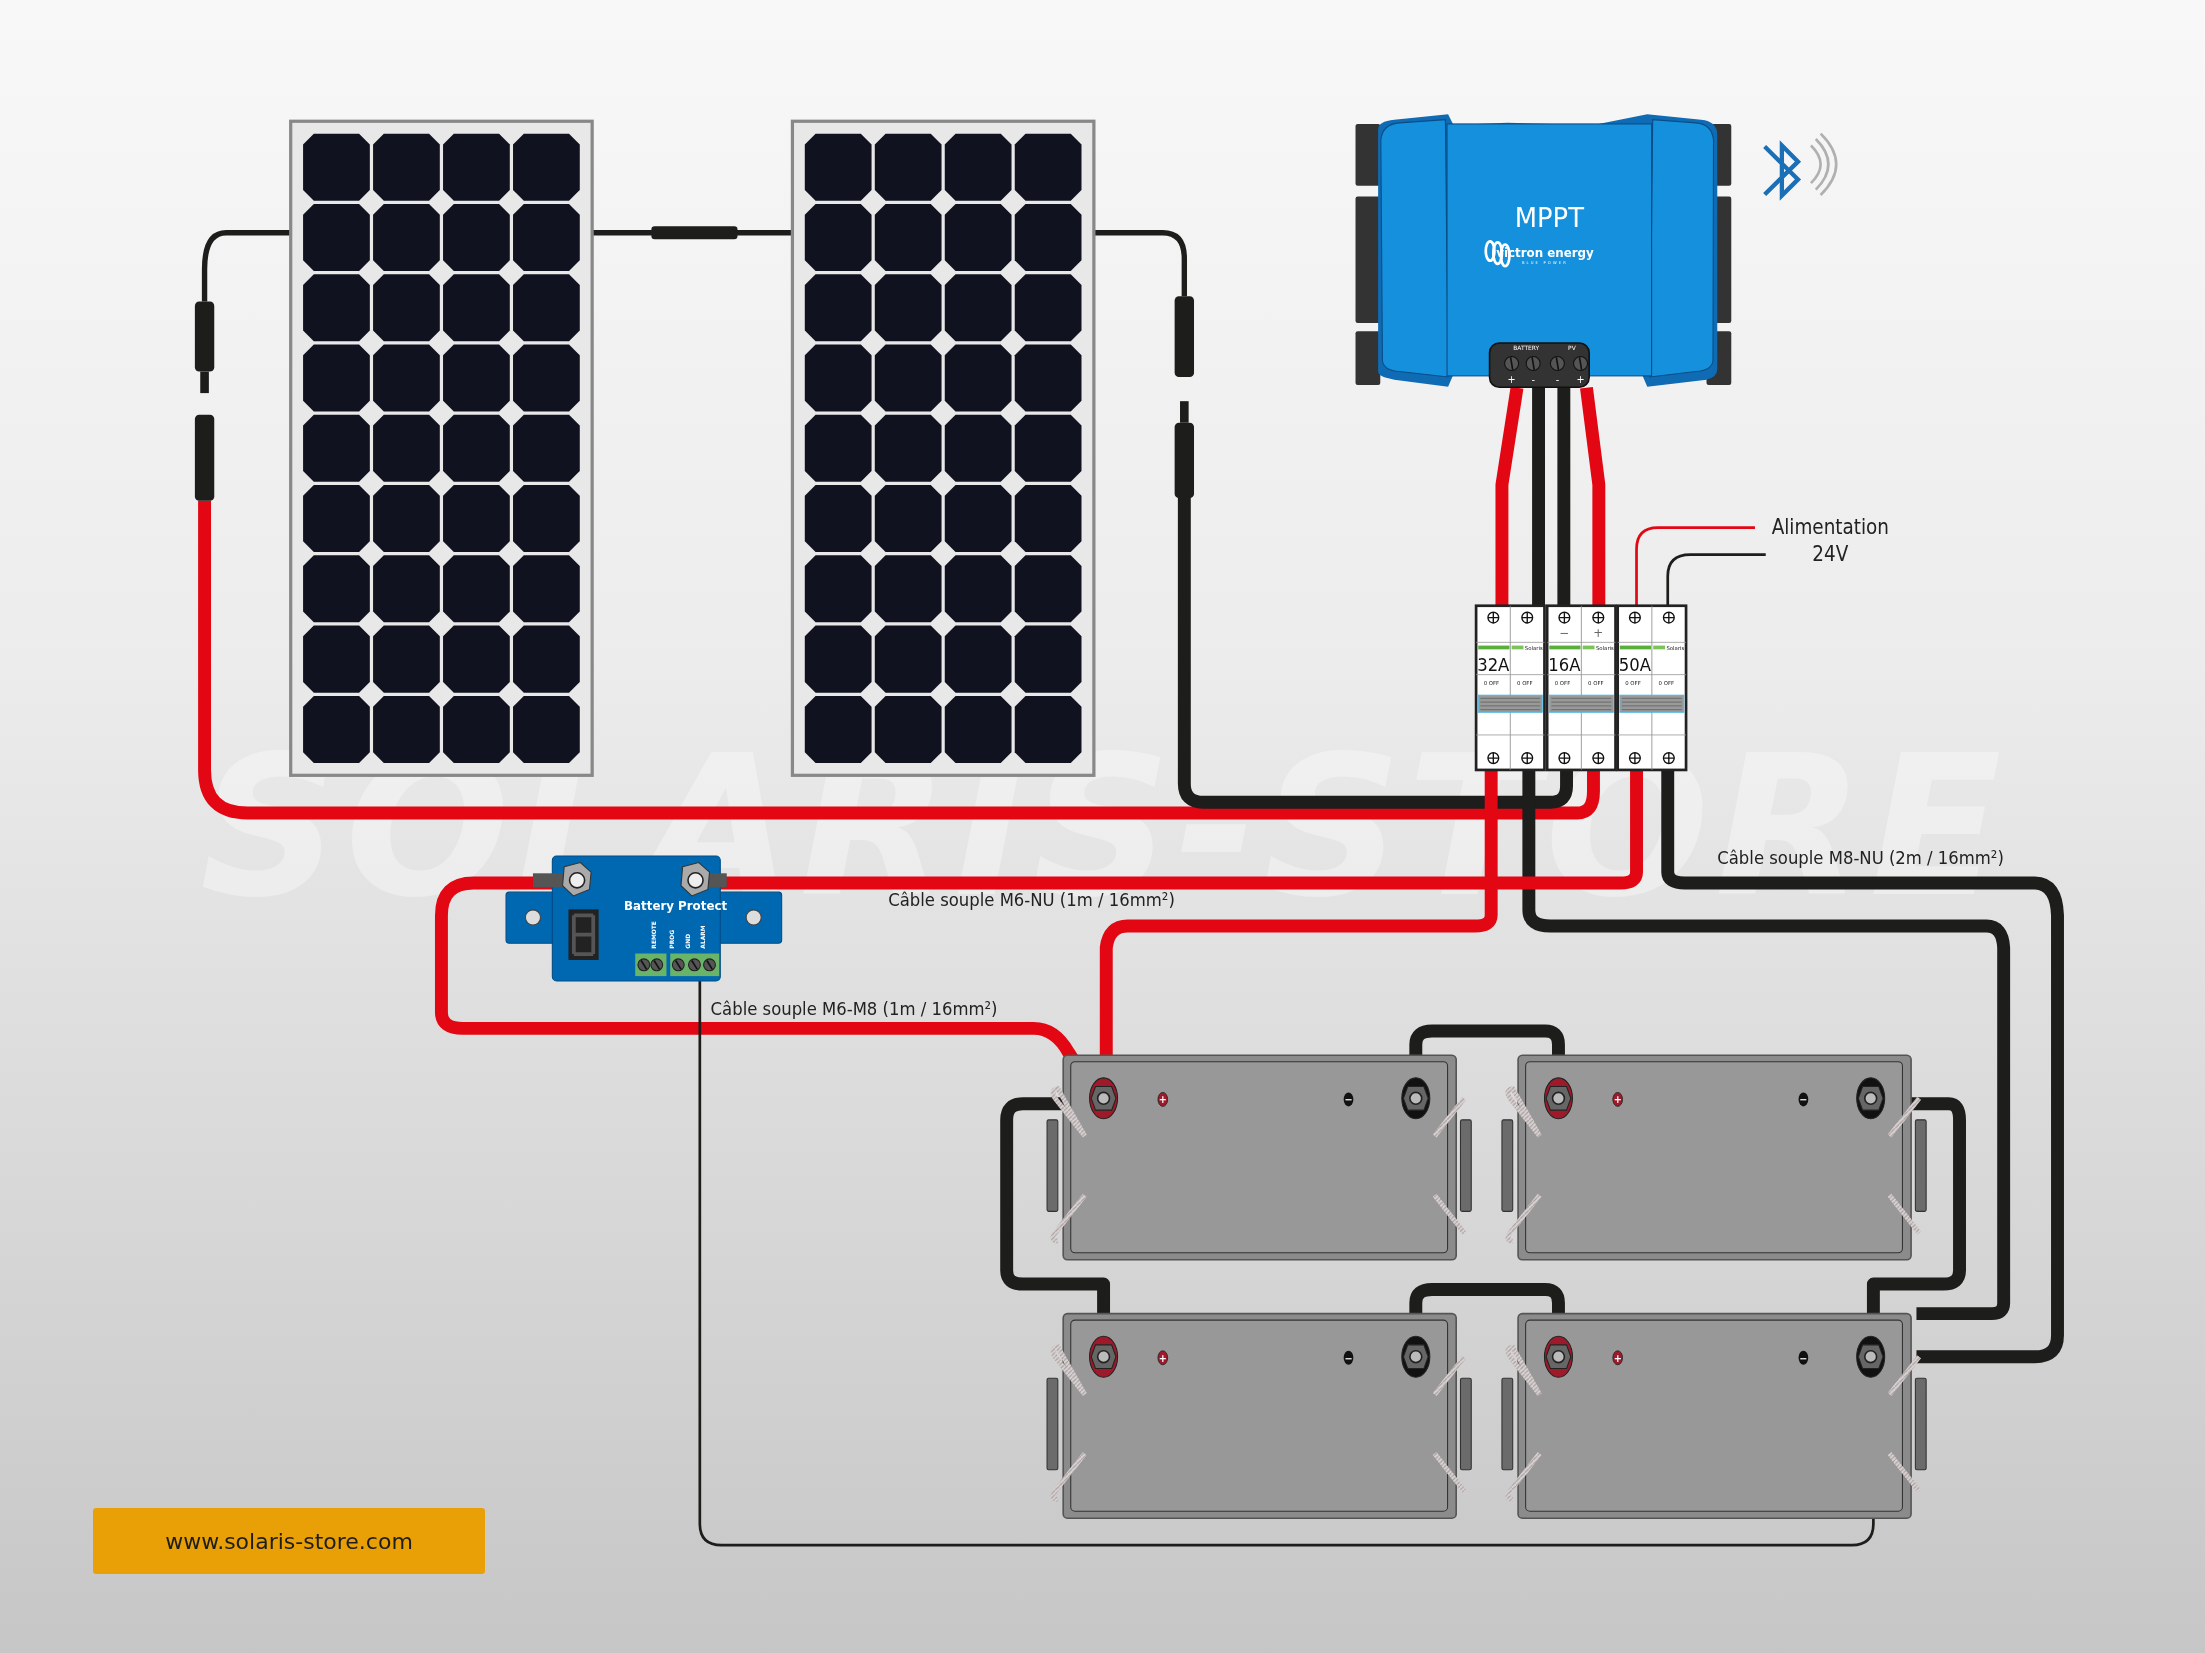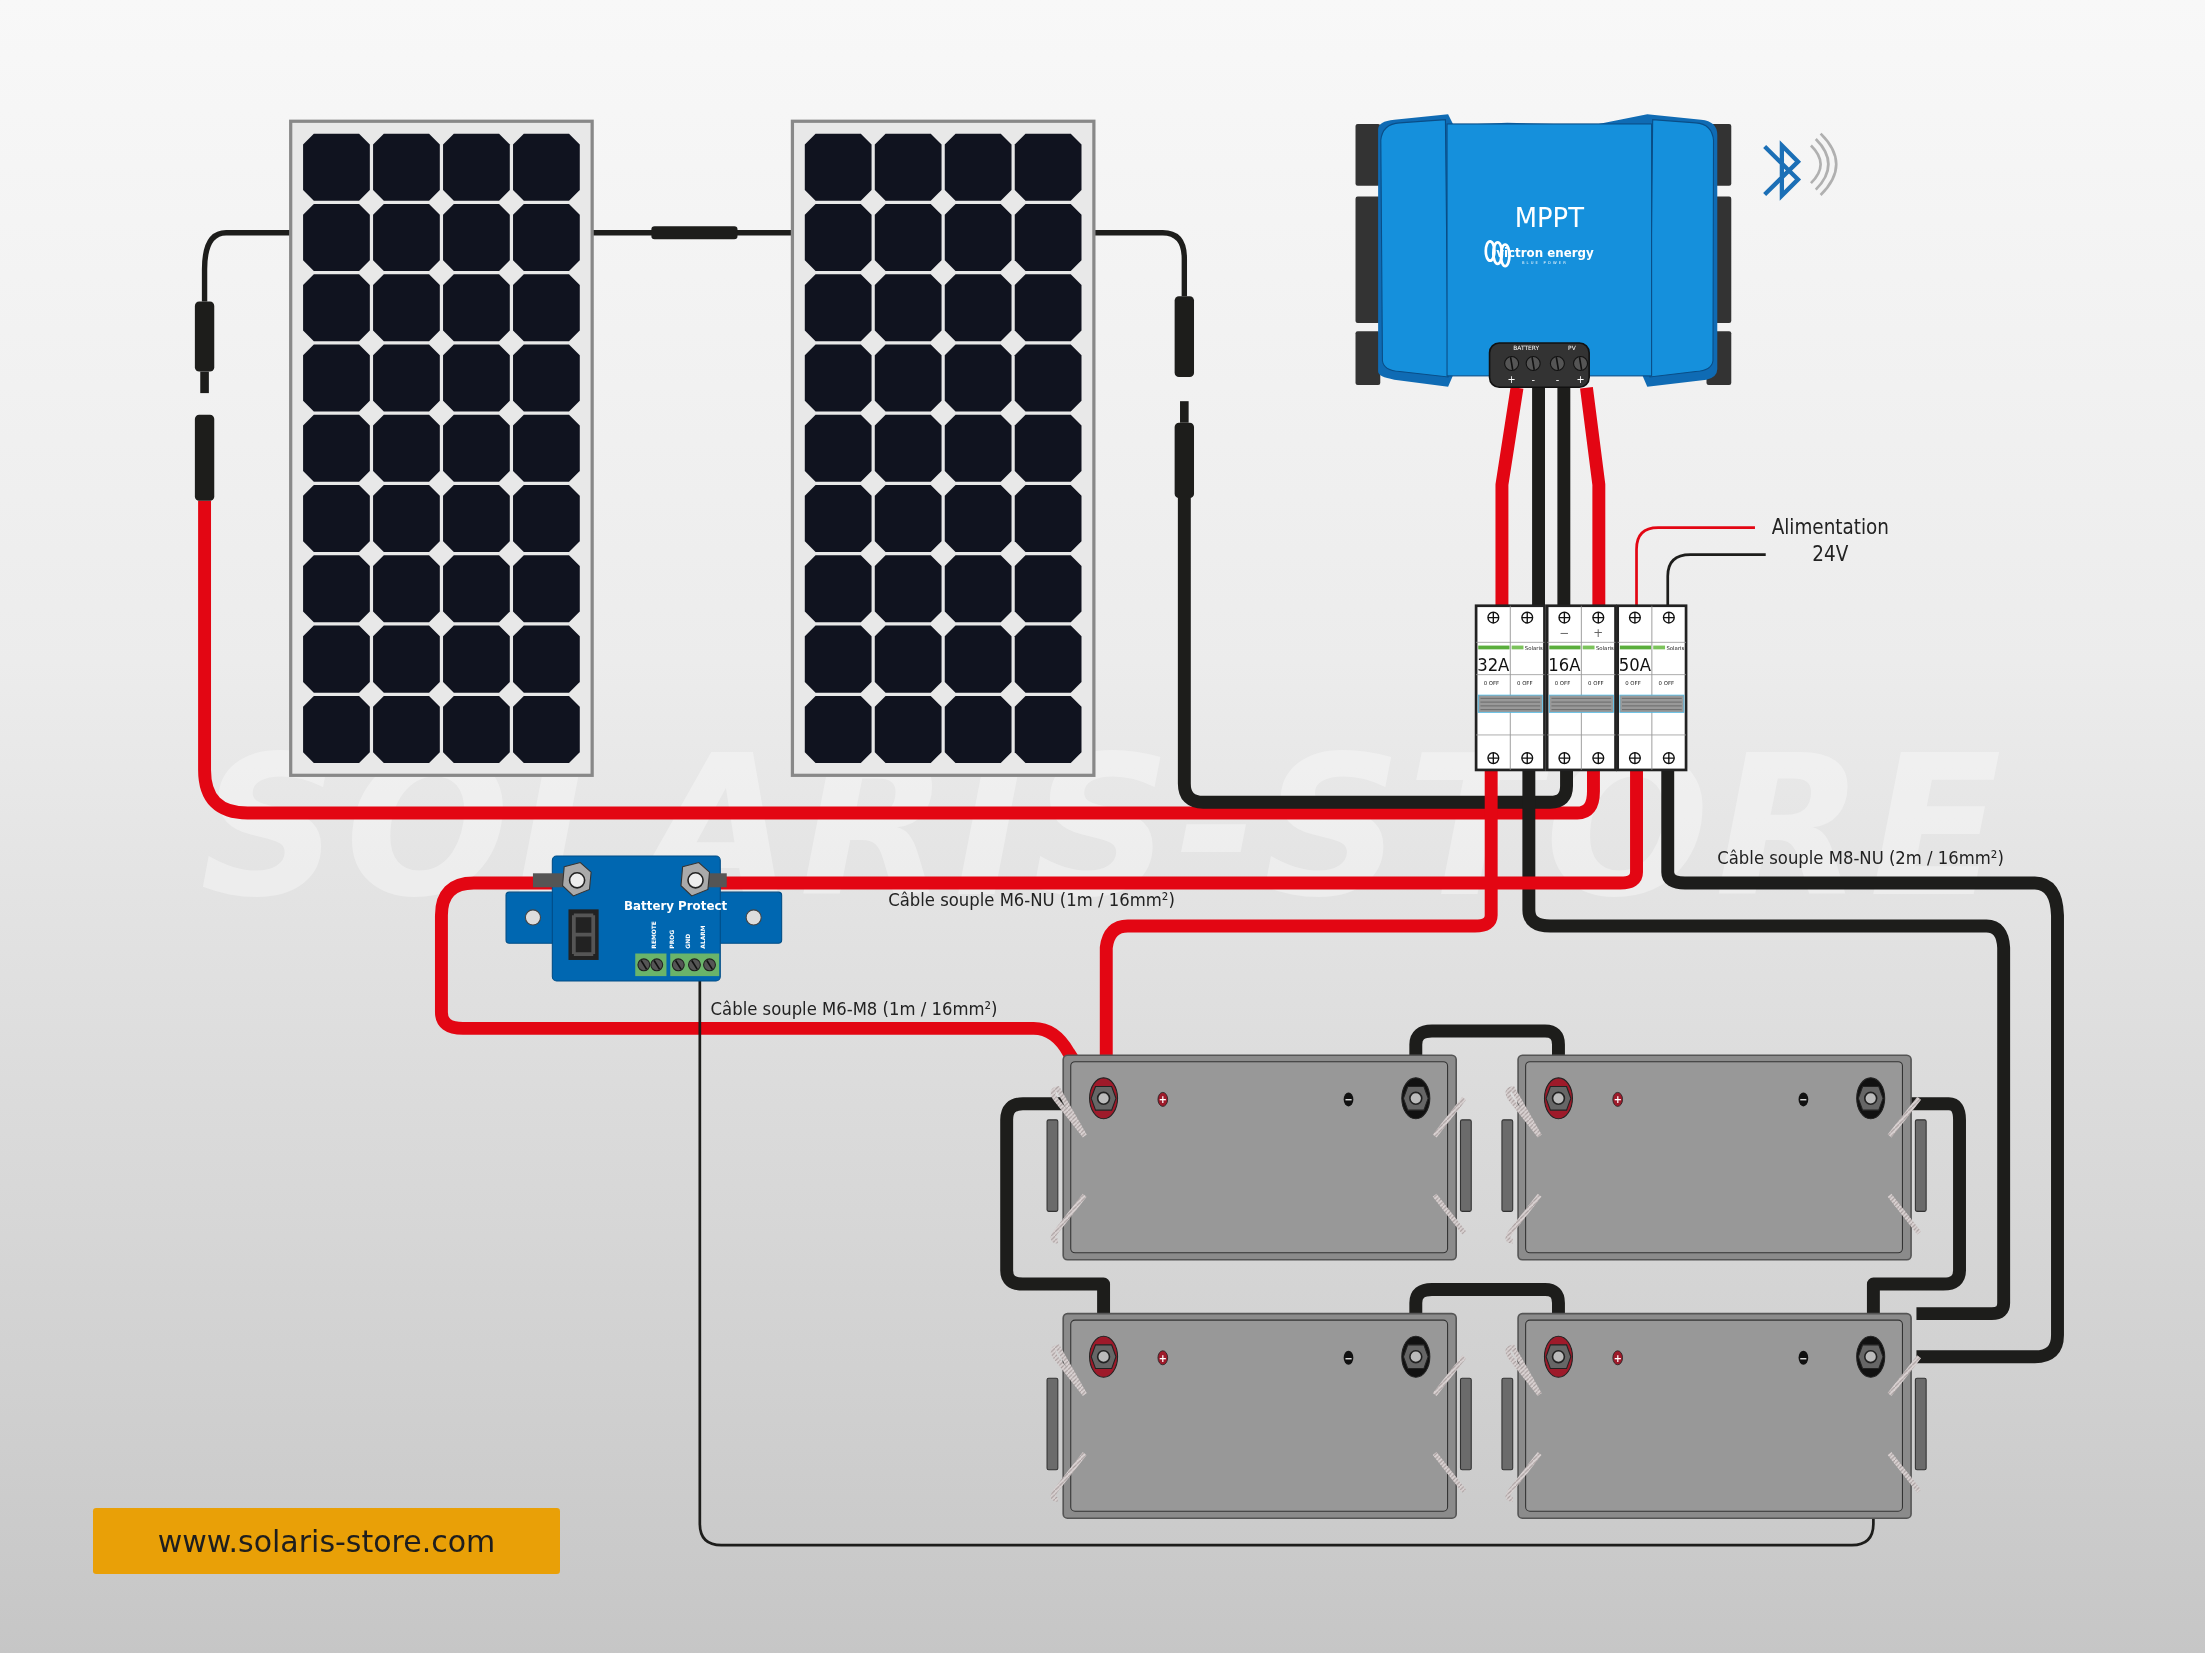--- a/index.html
+++ b/index.html
@@ -1,23 +1,23 @@
 <!DOCTYPE html>
 <html style="font-size:8.6px"><head>
 <meta charset="utf-8">
 <style>
   html,body{margin:0;padding:0;}
   body{width:2205px;height:1654px;overflow:hidden;font-family:"DejaVu Sans",sans-serif;}
   #canvas{position:absolute;left:0;top:0;width:2205px;height:1654px;
     background:linear-gradient(180deg,#f8f8f8 0%,#ececec 40%,#d9d9d9 70%,#c6c6c6 100%);}
   svg{position:absolute;left:0;top:0;}
   .lbl{font-family:"DejaVu Sans Condensed","DejaVu Sans",sans-serif;fill:#222;}
-  #site-badge{position:absolute;left:93px;top:1508px;width:467px;height:66px;background:#e9a007;
+  #site-badge{position:absolute;left:93px;top:1508px;width:392px;height:66px;background:#e9a007;
     border-radius:3.2px;display:flex;align-items:center;justify-content:center;
-    font-family:"DejaVu Sans",sans-serif;font-size:30px;color:#1e1e1e;}
+    font-family:"DejaVu Sans",sans-serif;font-size:22px;color:#1e1e1e;}
 </style>
 </head>
 <body>
 
 <div id="canvas">
 <svg width="2205" height="1654" viewBox="0 0 4096 3072">
   <defs>
     <pattern id="rope" width="8" height="8" patternUnits="userSpaceOnUse">
       <rect width="8" height="8" fill="#d9d2d2"></rect>
           <path d="M0 8 L8 0" stroke="#a89e9e" stroke-width="2"></path>

